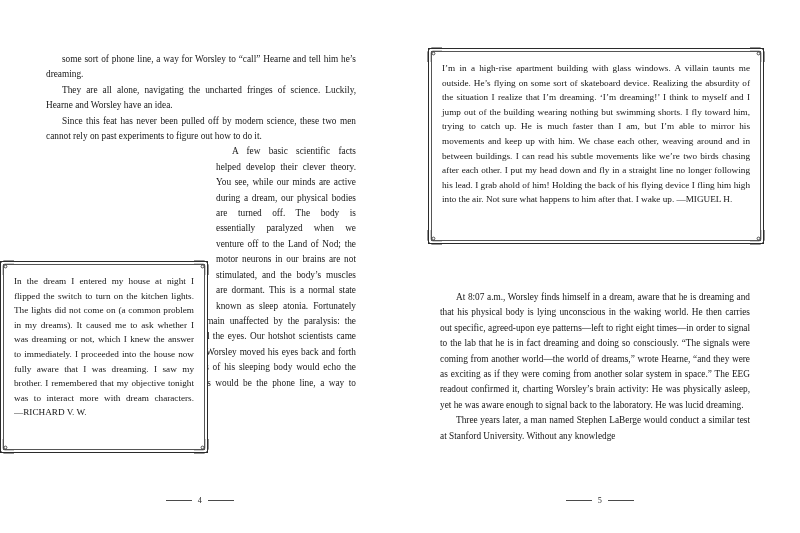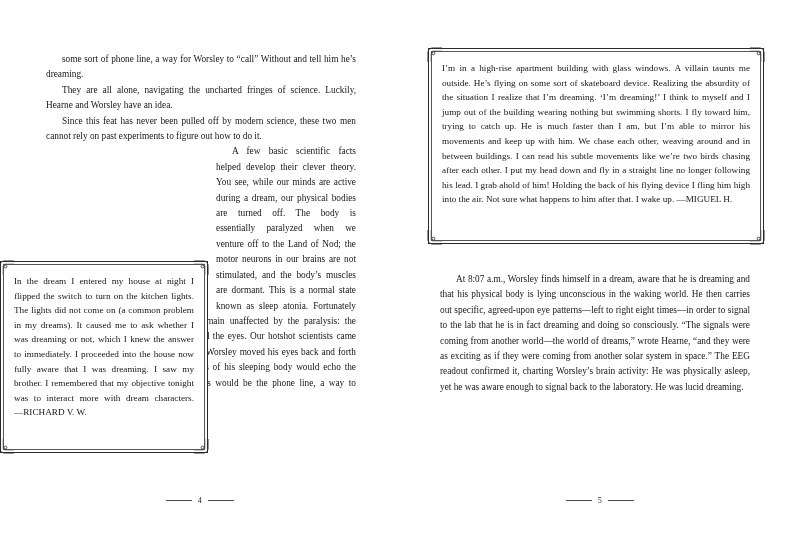--- a/index.html
+++ b/index.html
@@ -134,21 +134,21 @@
   }
 </style>
 </head>
 <body>
 
 <div class="spread">
 
   <div class="page page-left">
 
     <div class="textcol clearfix">
-      <p>some sort of phone line, a way for Worsley to “call” Without and tell him he’s dreaming.</p>
+      <p>some sort of phone line, a way for Worsley to “call” Hearne and tell him he’s dreaming.</p>
       <p>They are all alone, navigating the uncharted fringes of science. Luckily, Hearne and Worsley have an idea.</p>
       <p>Since this feat has never been pulled off by modern science, these two men cannot rely on past experiments to figure out how to do it.</p>
       <div class="shim-left"></div>
       <p>A few basic scientific facts helped develop their clever theory. You see, while our minds are active during a dream, our physical bodies are turned off. The body is essentially paralyzed when we venture off to the Land of Nod; the motor neurons in our brains are not stimulated, and the body’s muscles are dormant. This is a normal state known as sleep atonia. Fortunately there are two parts of the body that remain unaffected by the paralysis: the diaphragm, so we can keep breathing, and the eyes. Our hotshot scientists came into the lab that day with a hypothesis: If Worsley moved his eyes back and forth inside the dream world, the physical eyes of his sleeping body would echo the same pattern of eye movement. The eyes would be the phone line, a way to communicate between these two worlds.</p>
     </div>
 
     <div class="framebox" id="dream-box-left">
       <div class="inner"></div>
       <div class="inner2"></div>
 
@@ -226,22 +226,23 @@
           <circle cx="6.5" cy="6.5" r="1.4" fill="none" stroke="#2b2b2b" stroke-width="0.8"></circle>
         </svg>
       </span>
 
       <div class="body">
         <p><span>I’m in a high-rise apartment building with glass windows. A villain taunts me outside. He’s flying on some sort of skateboard device. Realizing the absurdity of the situation I realize that I’m dreaming. ‘I’m dreaming!’ I think to myself and I jump out of the building wearing nothing but swimming shorts. I fly toward him, trying to catch up. He is much faster than I am, but I’m able to mirror his movements and keep up with him. We chase each other, weaving around and in between buildings. I can read his subtle movements like we’re two birds chasing after each other. I put my head down and fly in a straight line no longer following his lead. I grab ahold of him! Holding the back of his flying device I fling him high into the air. Not sure what happens to him after that. I wake up.</span>
         <span class="sig">—MIGUEL H.</span></p>
       </div>
     </div>
 
-    <div class="textcol" style="top: 272px;">
+    <div class="textcol" style="top: 290px;">
       <p>At 8:07 a.m., Worsley finds himself in a dream, aware that he is dreaming and that his physical body is lying unconscious in the waking world. He then carries out specific, agreed-upon eye patterns—left to right eight times—in order to signal to the lab that he is in fact dreaming and doing so consciously. “The signals were coming from another world—the world of dreams,” wrote Hearne, “and they were as exciting as if they were coming from another solar system in space.” The EEG readout confirmed it, charting Worsley’s brain activity: He was physically asleep, yet he was aware enough to signal back to the laboratory. He was lucid dreaming.</p>
+      <p>Three years later, a man named Stephen LaBerge would conduct a similar test at Stanford University. Without any knowledge</p>
     </div>
 
     <div class="folio">
       <span class="rule"></span><span>5</span><span class="rule"></span>
     </div>
   </div>
 
 </div>
 
 </body></html>

